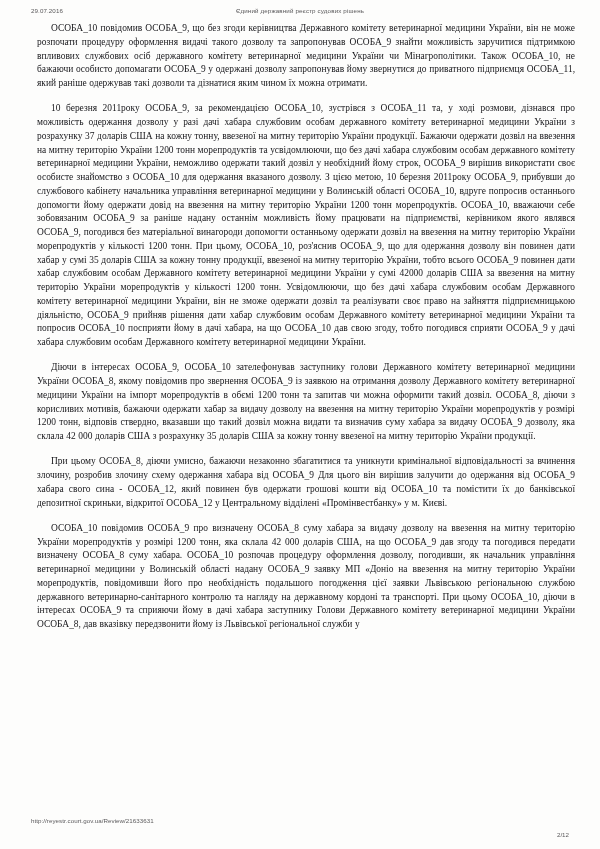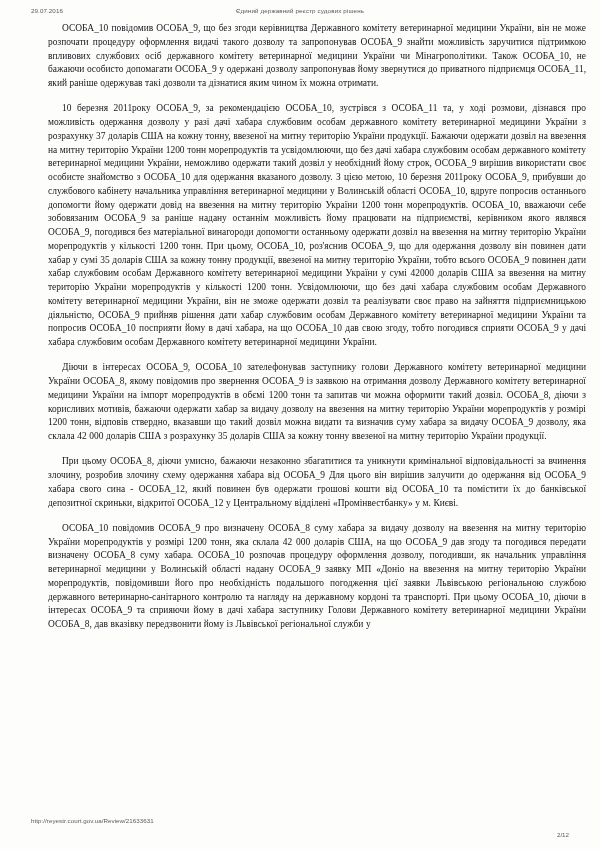--- a/index.html
+++ b/index.html
@@ -49,21 +49,21 @@
     top: 3px;
     text-align: center;
     white-space: nowrap;
     letter-spacing: .15px;
   }
 
   
   .doc-body {
     position: absolute;
     top: 22px;
-    left: 48px;
+    left: 37px;
     width: 538px;
     bottom: 36px;
   }
   .para {
     text-align: justify;
     text-justify: inter-word;
     font-size: 9.45px;
     line-height: 13.75px;
     margin: 0 0 11.5px 0;
     text-indent: 14px;

